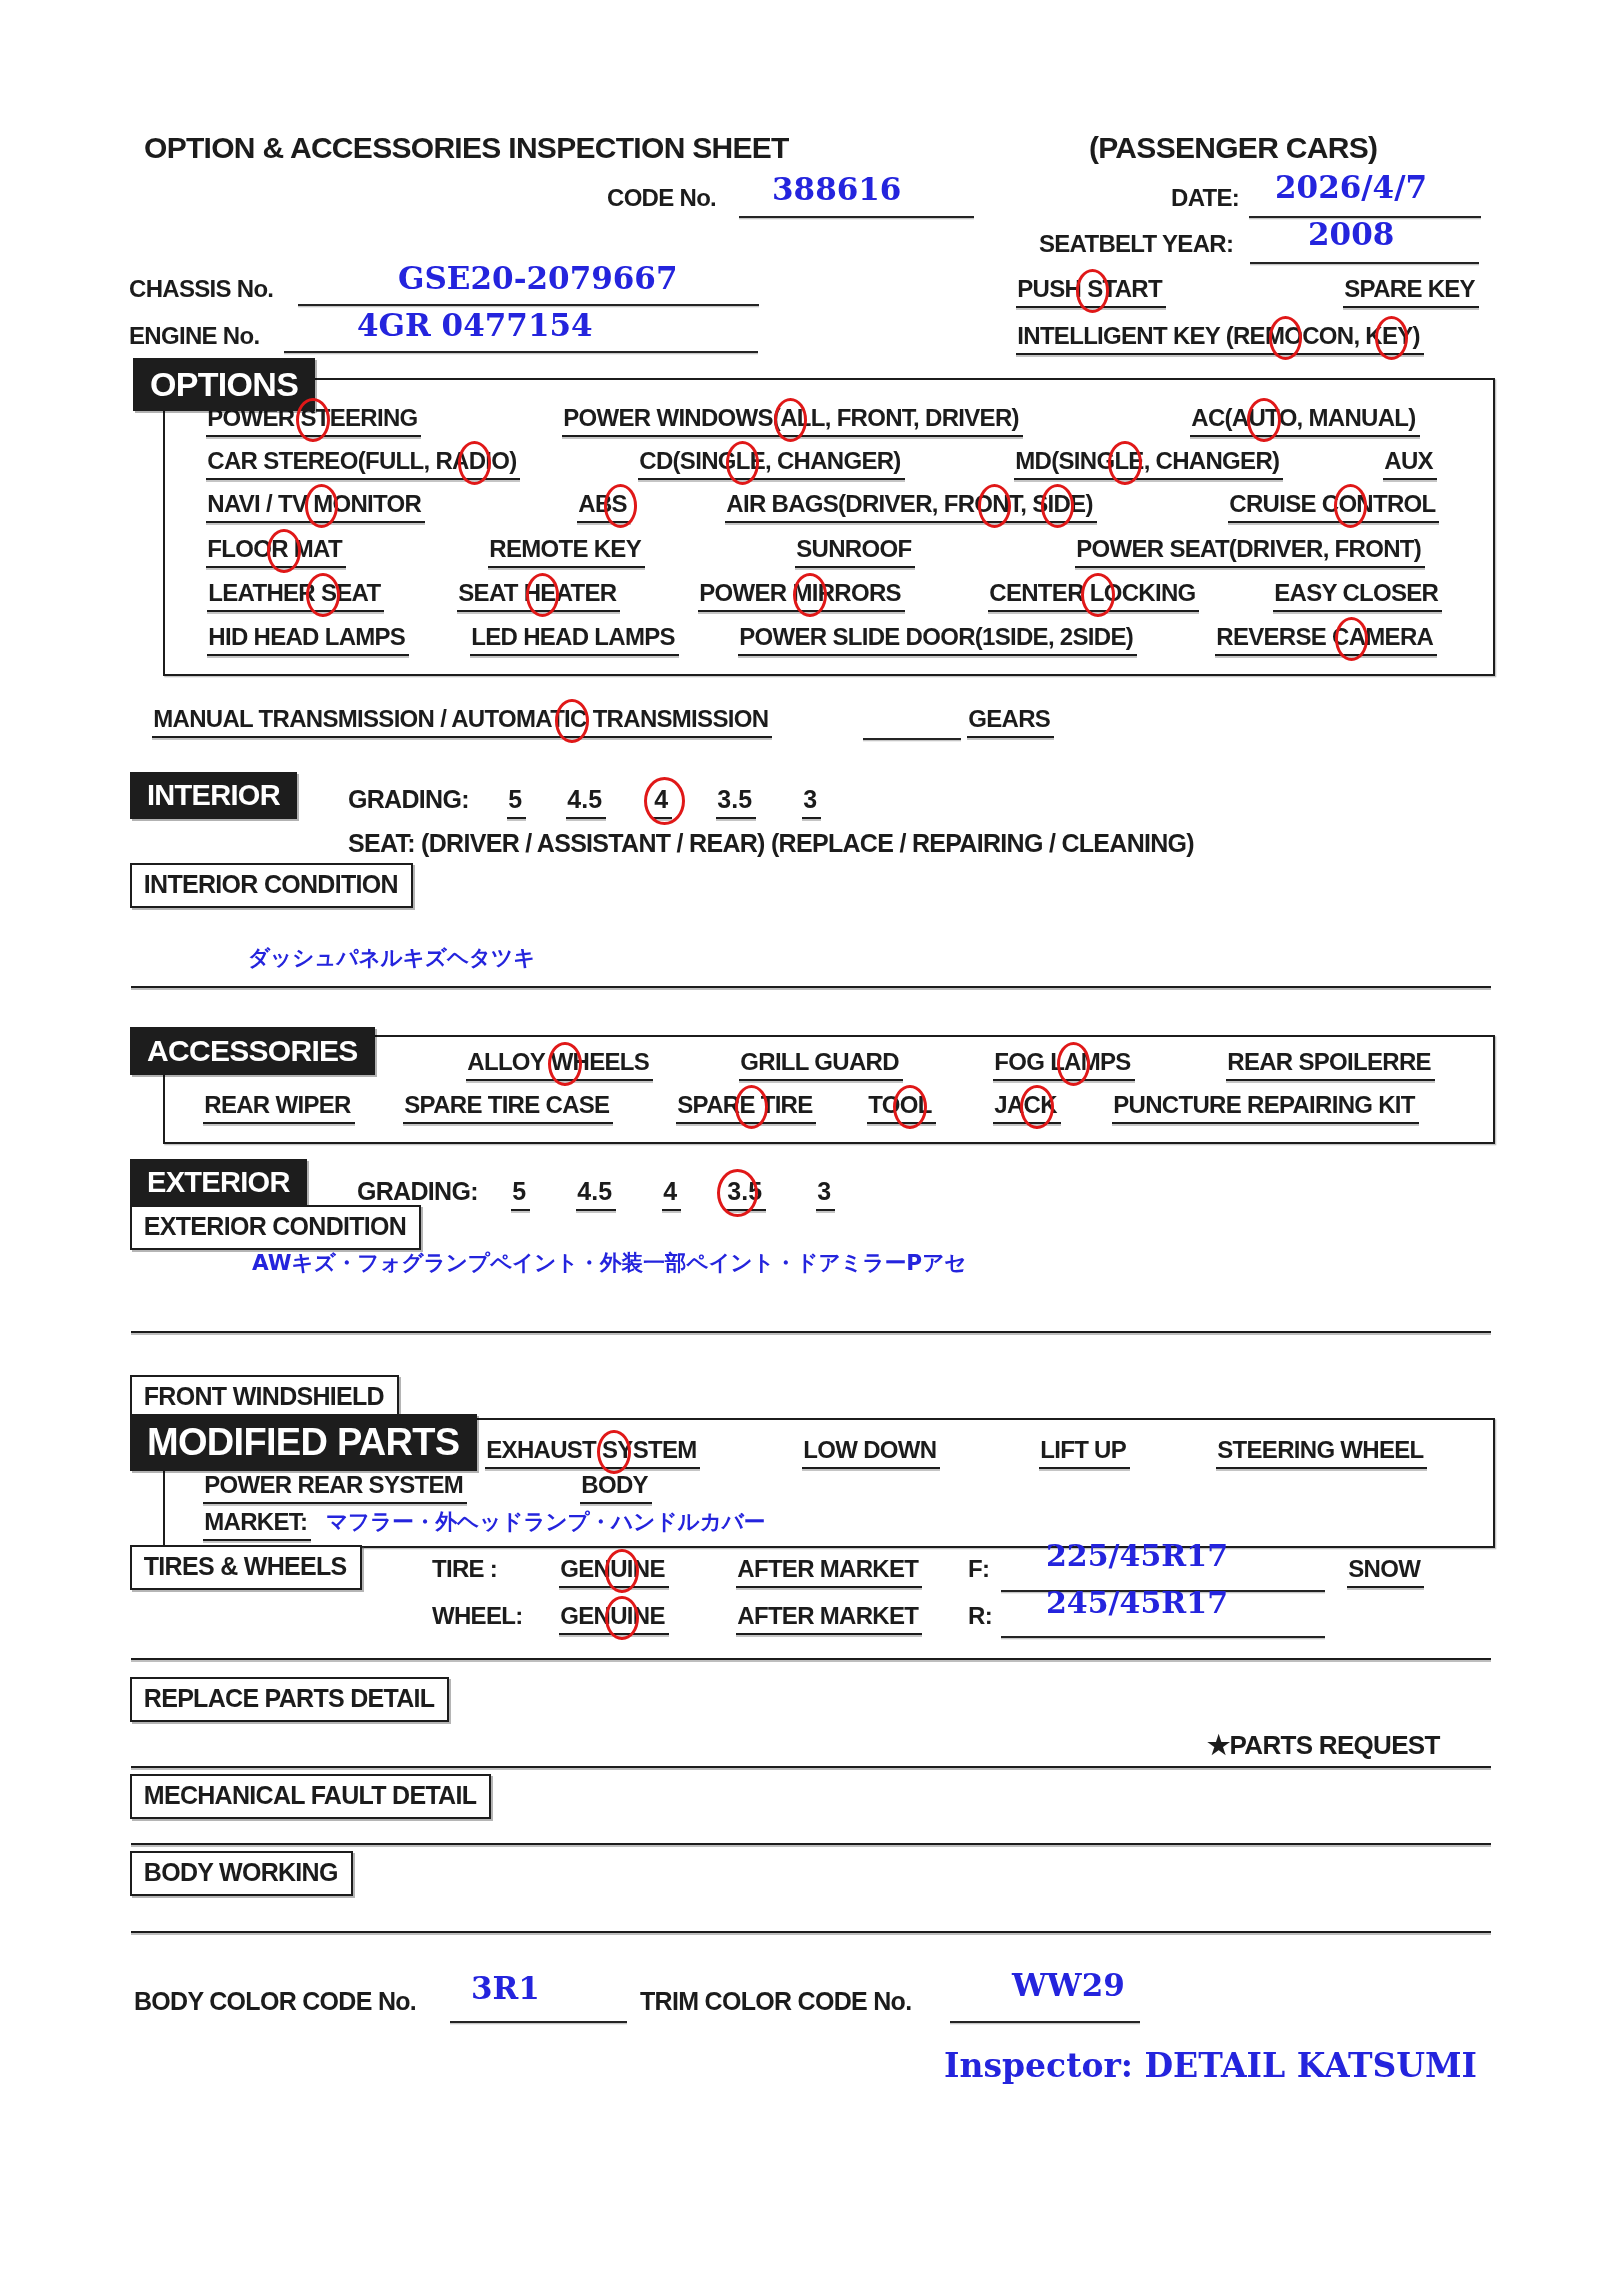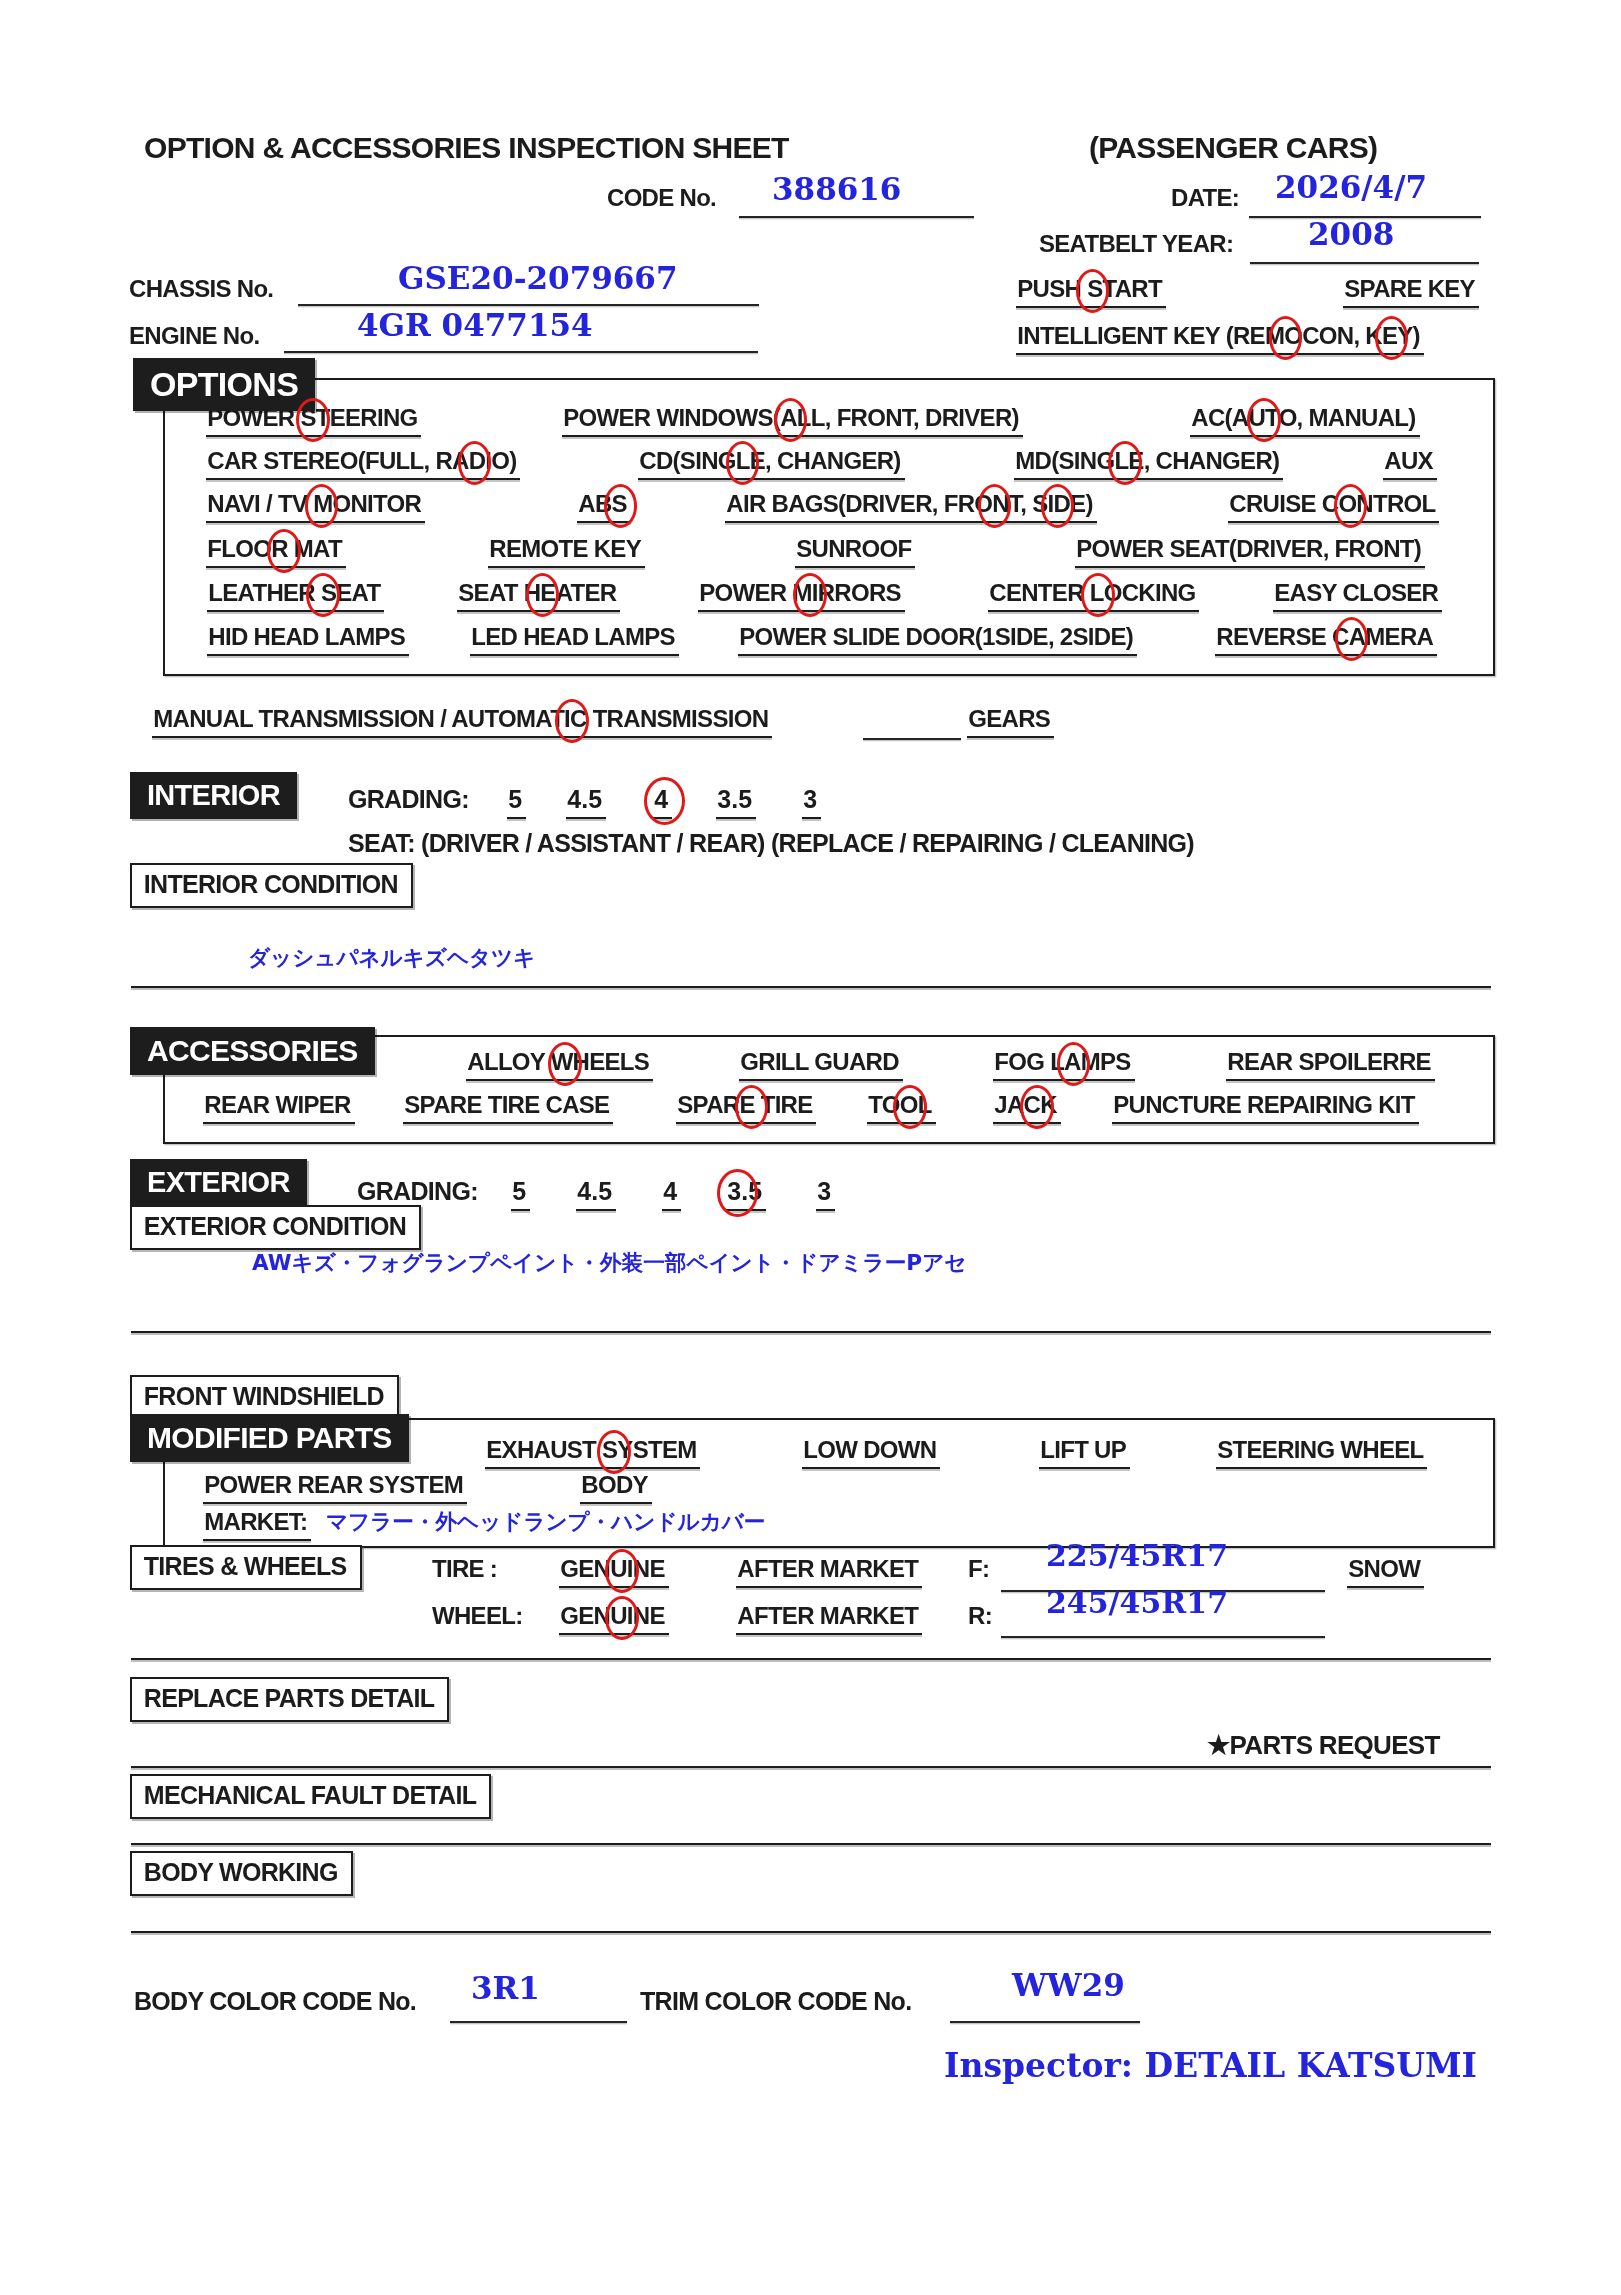--- a/index.html
+++ b/index.html
@@ -236,21 +236,21 @@
   <div class="grade" style="left:816px;top:1177px;"><span class="t un">3</span></div>
 
   <div class="whitebox" style="left:130px;top:1205px;">EXTERIOR CONDITION</div>
   <div class="jp" style="left:252px;top:1248px;">AWキズ・フォグランプペイント・外装一部ペイント・ドアミラーPアセ</div>
 
   <div class="hr" style="left:131px;top:1331px;width:1360px;border-top-width:2px;"></div>
 
   <div class="whitebox" style="left:130px;top:1375px;">FRONT WINDSHIELD</div>
 
   <div class="outline" style="left:163px;top:1418px;width:1328px;height:126px;"></div>
-  <div class="blackbox" style="left:130px;top:1414px;font-size:30px;">MODIFIED PARTS</div>
+  <div class="blackbox" style="left:130px;top:1414px;font-size:38px;">MODIFIED PARTS</div>
 
   <div class="lab" style="left:485px;top:1436px;">
     <span class="t un">EXHAUST SYSTEM</span>
     <i class="circ" style="left:52%;"></i>
   </div>
   <div class="lab" style="left:802px;top:1436px;">
     <span class="t un">LOW DOWN</span>
   </div>
   <div class="lab" style="left:1039px;top:1436px;">
     <span class="t un">LIFT UP</span>

